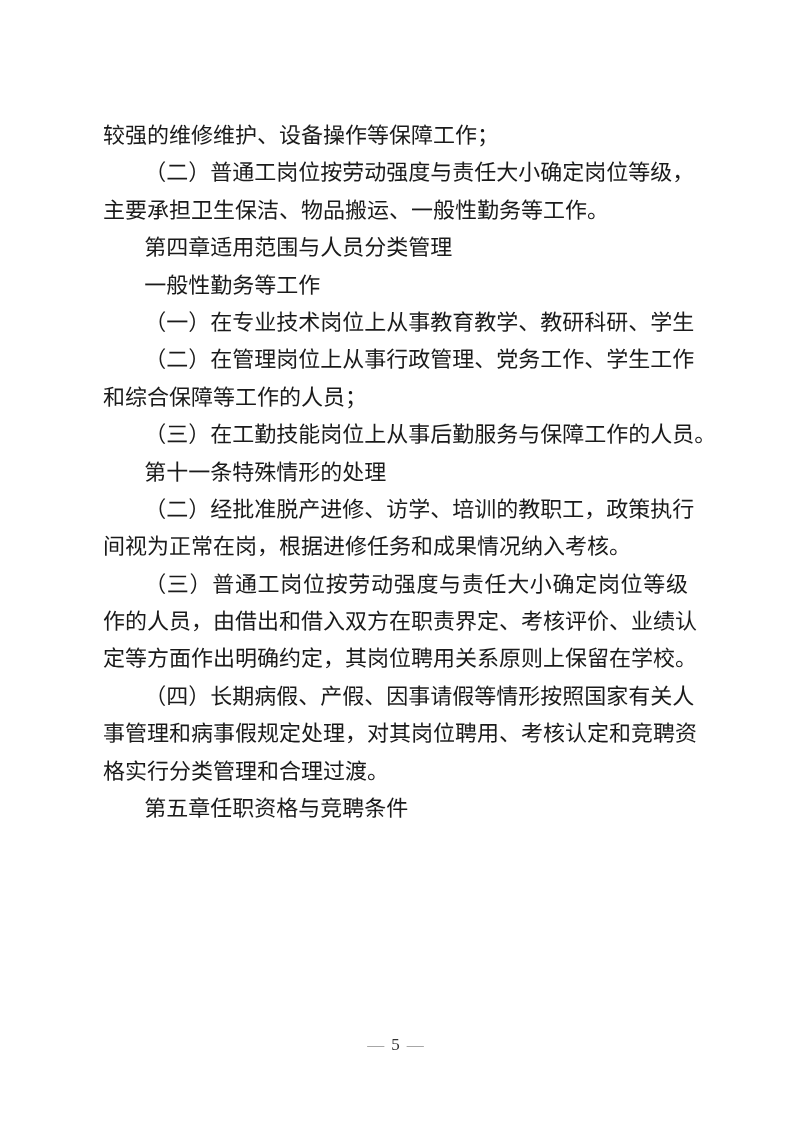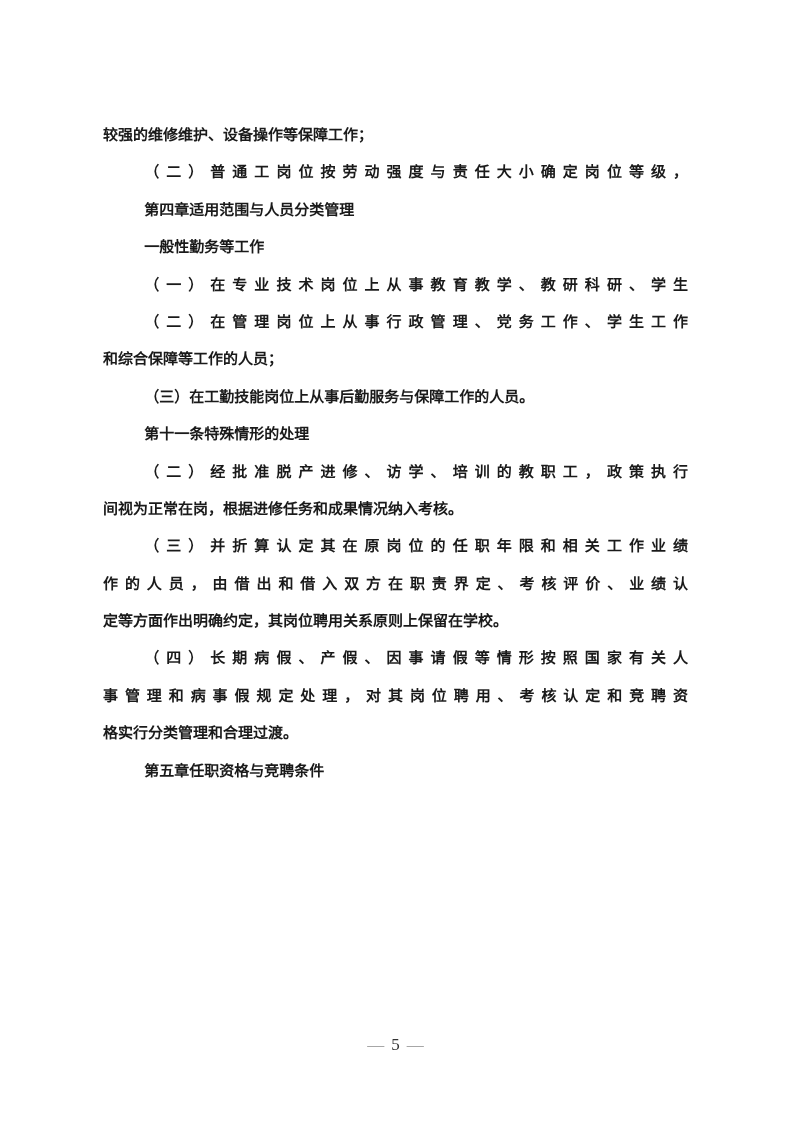--- a/index.html
+++ b/index.html
@@ -19,27 +19,26 @@
     position: absolute;
     left: 103px;
     top: 117px;
     width: 585px;
     color: #1a1a1a;
   }
   .para { margin: 0; padding: 0; }
   .line {
     height: 37.4px;
     line-height: 37.4px;
-    font-size: 15px;
+    font-size: 22px;
     letter-spacing: 0;
     white-space: nowrap;
     text-align: justify;
     text-justify: inter-character;
     overflow: visible;
-    font-weight: bold;
   }
   
   .line.fill { text-align-last: justify; }
   
   .line.indent { text-indent: 41.2px; }
   .footer {
     position: absolute;
     left: 103px;
     top: 1034px;
     width: 585px;
@@ -54,20 +53,21 @@
 <body>
 
 <div class="page">
 
   <div class="doc" id="doc-body" style="color: rgb(26, 26, 26);">
       <div class="para">
         <div class="line">较强的维修维护、设备操作等保障工作；</div>
       </div>
       <div class="para">
         <div class="line indent fill">（二）普通工岗位按劳动强度与责任大小确定岗位等级，</div>
+        <div class="line">主要承担卫生保洁、物品搬运、一般性勤务等工作。</div>
       </div>
       <div class="para">
         <div class="line indent">第四章适用范围与人员分类管理</div>
       </div>
       <div class="para">
         <div class="line indent">一般性勤务等工作</div>
       </div>
       <div class="para">
         <div class="line indent fill">（一）在专业技术岗位上从事教育教学、教研科研、学生</div>
       </div>
@@ -79,21 +79,21 @@
         <div class="line indent">（三）在工勤技能岗位上从事后勤服务与保障工作的人员。</div>
       </div>
       <div class="para">
         <div class="line indent">第十一条特殊情形的处理</div>
       </div>
       <div class="para">
         <div class="line indent fill">（二）经批准脱产进修、访学、培训的教职工，政策执行</div>
         <div class="line">间视为正常在岗，根据进修任务和成果情况纳入考核。</div>
       </div>
       <div class="para">
-        <div class="line indent fill">（三）并折算认定其在原岗位的任职年限和相关工作业绩</div>
+        <div class="line indent fill">（三）普通工岗位按劳动强度与责任大小确定岗位等级</div>
         <div class="line fill">作的人员，由借出和借入双方在职责界定、考核评价、业绩认</div>
         <div class="line">定等方面作出明确约定，其岗位聘用关系原则上保留在学校。</div>
       </div>
       <div class="para">
         <div class="line indent fill">（四）长期病假、产假、因事请假等情形按照国家有关人</div>
         <div class="line fill">事管理和病事假规定处理，对其岗位聘用、考核认定和竞聘资</div>
         <div class="line">格实行分类管理和合理过渡。</div>
       </div>
       <div class="para">
         <div class="line indent">第五章任职资格与竞聘条件</div>

